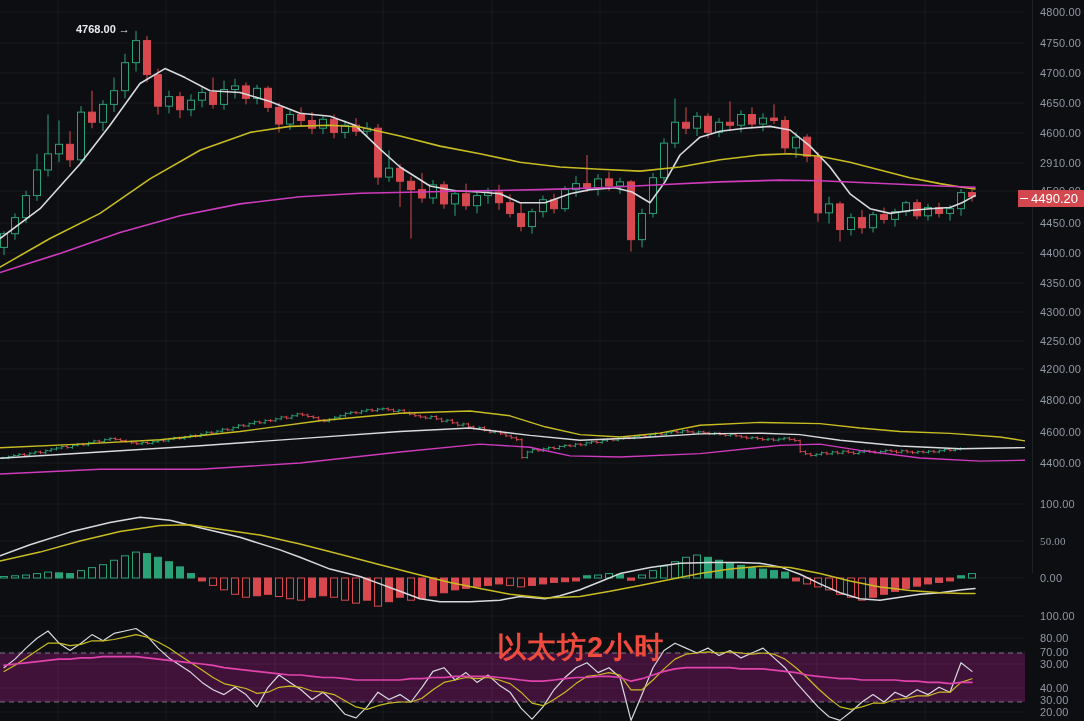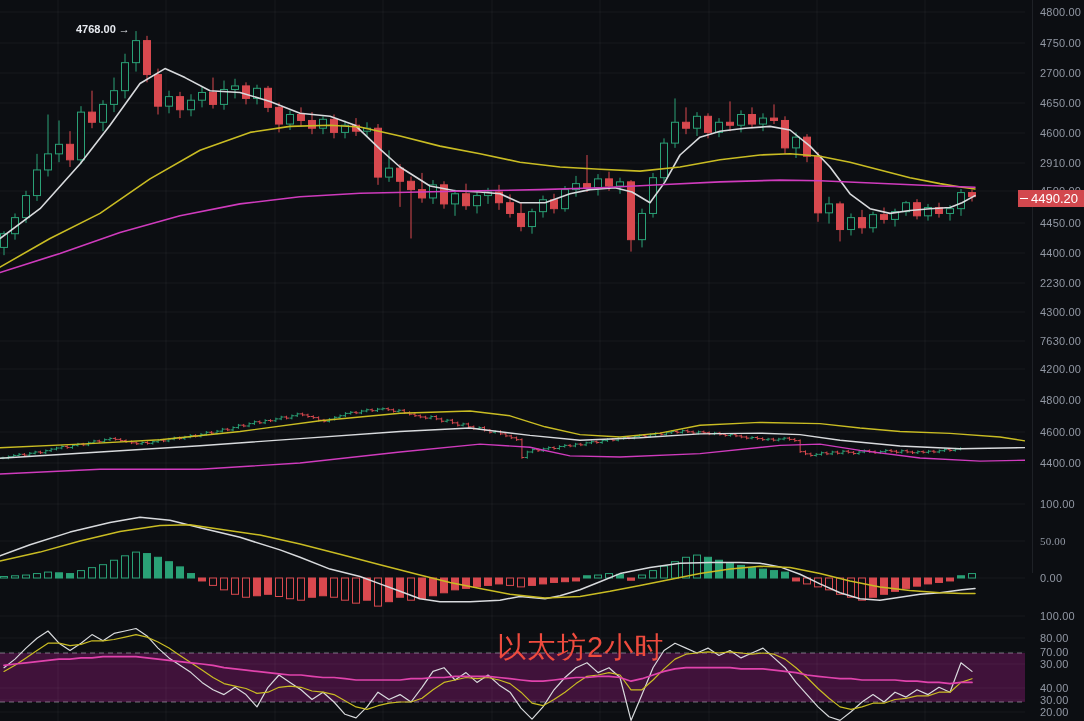--- a/index.html
+++ b/index.html
@@ -7,21 +7,21 @@
         font-family:"Liberation Sans",sans-serif;}
   #chart-svg{position:absolute;left:0;top:0;}
   #axis{position:absolute;left:1032px;top:0;width:59px;height:573px;
         border-left:1px solid rgba(197,203,216,0.10);}
   .axis-label{position:absolute;left:7px;font-size:11px;color:#9298a4;letter-spacing:0.2px;}
   #price-tag{position:absolute;left:1018px;top:190px;width:66px;height:17px;background:#d2484e;
              color:#ffffff;font-size:13px;font-weight:normal;display:flex;align-items:center;
              justify-content:flex-end;padding-right:6px;box-sizing:border-box;z-index:5;}
   #price-tag .tick{position:absolute;left:2px;top:8px;width:8px;height:1px;background:#fff;}
   #annotation{position:absolute;left:76px;top:23px;font-size:11px;font-weight:bold;color:#e6e9ef;z-index:4;}
-  #watermark{position:absolute;left:497px;top:628px;font-size:29px;font-weight:normal;color:#ee4b3e;z-index:4;
+  #watermark{position:absolute;left:497px;top:628px;font-size:29px;font-weight:bold;color:#ee4b3e;z-index:4;
              letter-spacing:1px;}
 </style>
 </head>
 <body>
 
 <div id="root">
   <svg id="chart-svg" width="1025" height="721">
       <g>
         <rect x="0" y="653" width="1025" height="49" fill="#40123a"></rect>
       </g>
@@ -897,30 +897,30 @@
         <polyline points="0,238.5 40,208.7 80,164.0 110,125.2 140,83.5 165,68.6 185,77.6 210,90.7 240,92.5 270,101.4 300,113.3 330,116.3 355,125.2 380,149.1 400,167.0 430,186.0 455,190.8 480,192.0 500,193.8 520,202.7 545,202.7 570,193.8 590,189.6 615,187.8 632,192.0 650,202.7 665,181.9 680,155.0 700,137.2 720,131.2 745,128.2 770,126.4 790,130.0 810,146.1 830,167.0 850,193.8 870,208.7 890,213.4 910,210.5 930,208.7 950,207.5 962,202.7 975,195.6" fill="none" stroke="#d8dadd" stroke-width="1.6" stroke-linejoin="round" stroke-linecap="round"></polyline>
         <polyline points="0,267.1 50,238.5 100,213.4 150,178.9 200,150.3 250,132.4 290,126.4 330,125.2 360,127.0 400,136.0 440,146.1 480,153.8 520,162.2 560,167.0 600,169.3 640,171.1 680,167.0 720,159.8 760,155.0 790,153.8 820,156.2 850,162.2 880,169.9 910,177.7 940,183.6 962,187.2 975,189.0" fill="none" stroke="#c9bc23" stroke-width="1.6" stroke-linejoin="round" stroke-linecap="round"></polyline>
         <polyline points="0,272.5 60,253.4 120,232.5 180,215.8 240,203.9 300,196.8 360,193.2 420,192.0 480,190.8 540,189.6 600,187.8 660,184.8 720,181.9 780,180.1 820,180.7 860,182.5 900,184.2 940,186.0 975,187.2" fill="none" stroke="#cf3bbd" stroke-width="1.6" stroke-linejoin="round" stroke-linecap="round"></polyline>
       </g>
     </svg>
   <div id="annotation">4768.00 →</div>
   <div id="watermark">以太坊2小时</div>
   <div id="axis">
       <div class="axis-label" style="top: 6px;">4800.00</div>
       <div class="axis-label" style="top: 37px;">4750.00</div>
-      <div class="axis-label" style="top: 67px;">2700.00</div>
+      <div class="axis-label" style="top: 67px;">4700.00</div>
       <div class="axis-label" style="top: 97px;">4650.00</div>
       <div class="axis-label" style="top: 127px;">4600.00</div>
       <div class="axis-label" style="top: 157px;">2910.00</div>
       <div class="axis-label" style="top: 185px;">4500.00</div>
       <div class="axis-label" style="top: 217px;">4450.00</div>
       <div class="axis-label" style="top: 247px;">4400.00</div>
-      <div class="axis-label" style="top: 277px;">2230.00</div>
+      <div class="axis-label" style="top: 277px;">4350.00</div>
       <div class="axis-label" style="top: 306px;">4300.00</div>
-      <div class="axis-label" style="top: 335px;">7630.00</div>
+      <div class="axis-label" style="top: 335px;">4250.00</div>
       <div class="axis-label" style="top: 363px;">4200.00</div>
       <div class="axis-label" style="top: 394px;">4800.00</div>
       <div class="axis-label" style="top: 426px;">4600.00</div>
       <div class="axis-label" style="top: 457px;">4400.00</div>
       <div class="axis-label" style="top: 498px;">100.00</div>
       <div class="axis-label" style="top: 535px; font-family: Liberation Serif, serif;">50.00</div>
       <div class="axis-label" style="top: 572px;">0.00</div>
       <div class="axis-label" style="top: 610px;">100.00</div>
       <div class="axis-label" style="top: 632px;">80.00</div>
       <div class="axis-label" style="top: 646px;">70.00</div>

